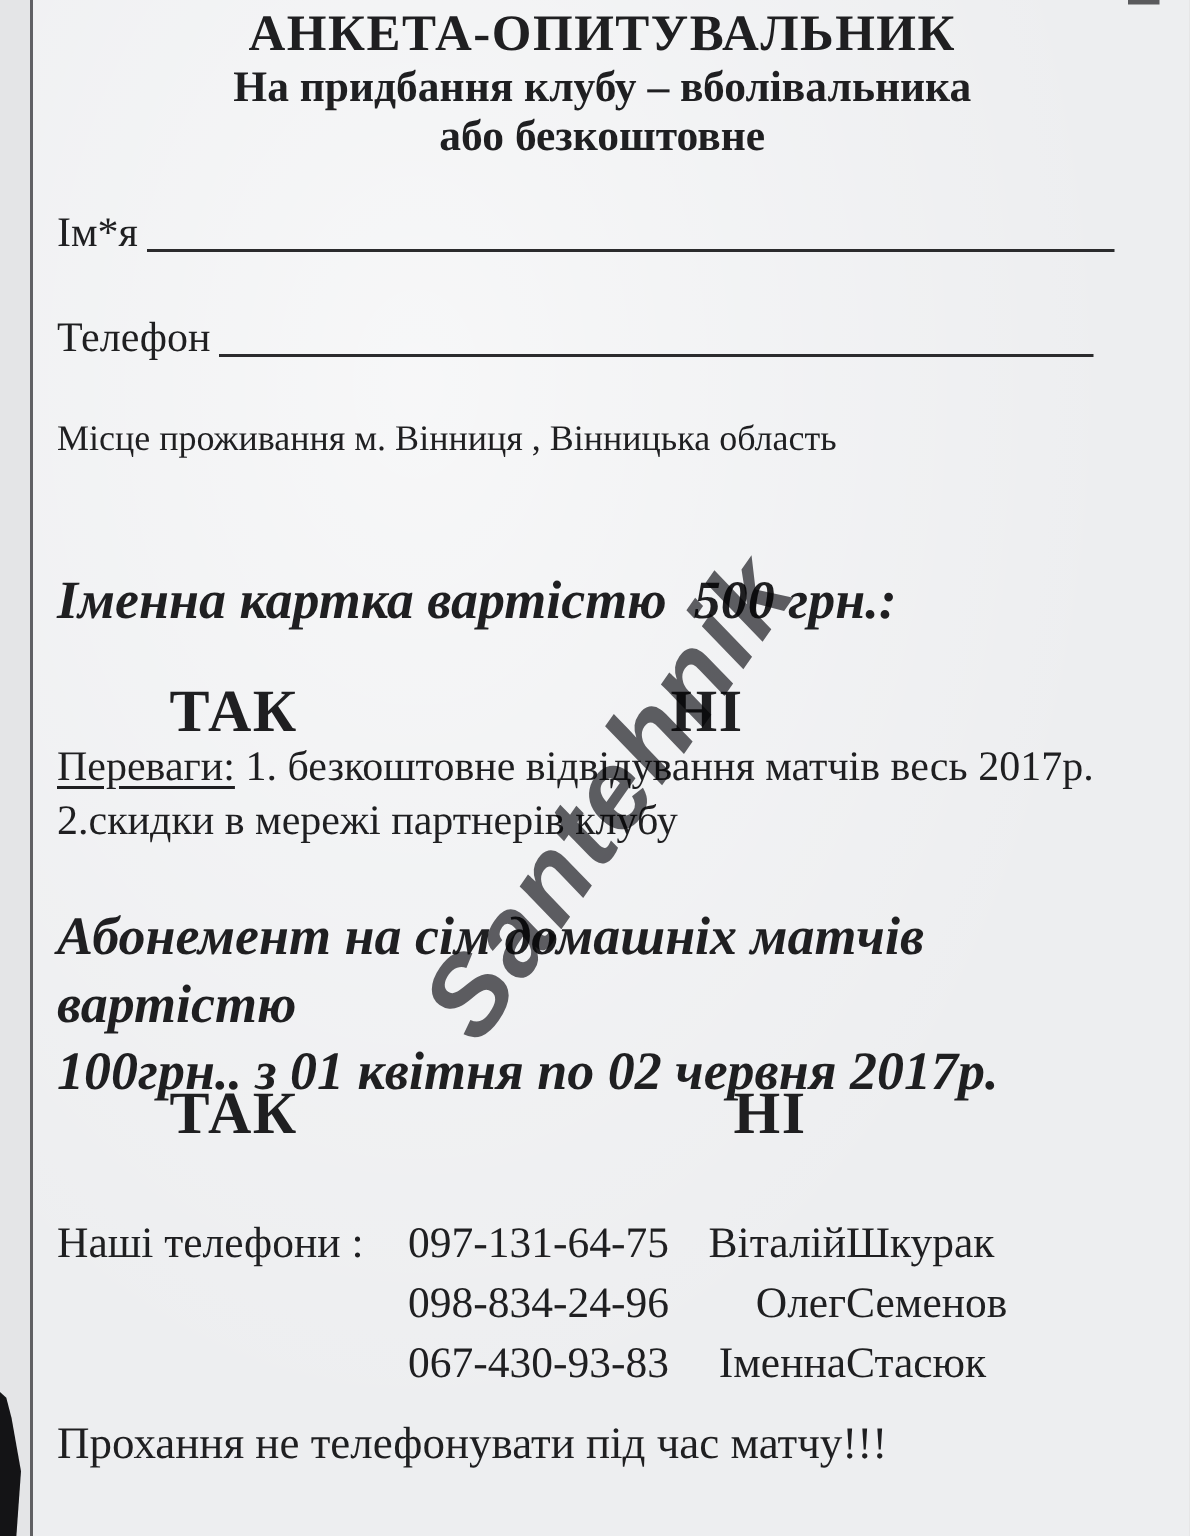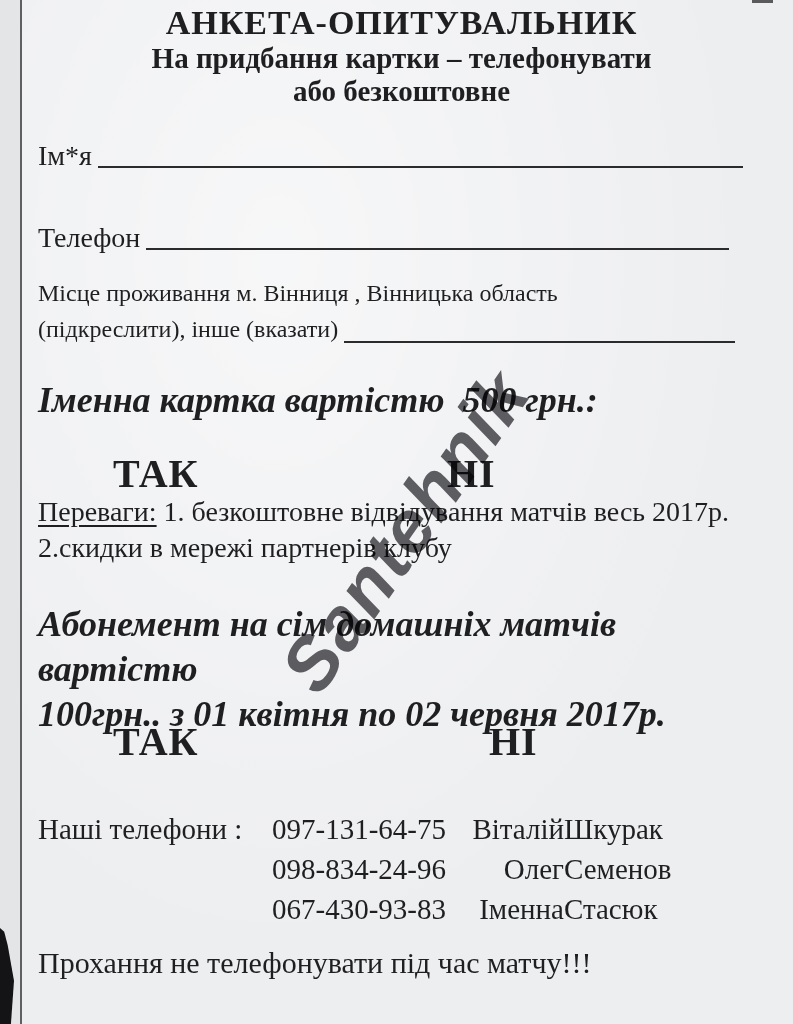--- a/index.html
+++ b/index.html
@@ -63,21 +63,21 @@
     font-size: 28px;
   }
   .field-row .label { white-space: nowrap; }
   .fill-line {
     flex: 1 1 auto;
     border-bottom: 2px solid #2b2b2d;
     margin: 0 0 4px 6px;
     height: 1em;
   }
   .row-name  { top: 138px; right: 50px; }
-  .row-phone { top: 220px; right: 64px; }
+  .row-phone { top: 208px; right: 64px; }
 
   .residence {
     position: absolute; top: 275px; left: 38px; right: 58px;
     font-size: 24px; line-height: 36px;
   }
   .residence-line2 { display: flex; align-items: flex-end; }
 
   .offer-heading {
     position: absolute; left: 38px; right: 20px;
     font-size: 36px; font-weight: 700; font-style: italic;
@@ -125,40 +125,36 @@
 </style>
 </head>
 <body>
 
 <div class="page">
 
   <div class="content">
 
     <div class="header">
       <div class="title">АНКЕТА-ОПИТУВАЛЬНИК</div>
-      <div class="subtitle">На придбання картки – телефонувати</div>
+      <div class="subtitle">На придбання клубу – вболівальника</div>
       <div class="subtitle">або безкоштовне</div>
     </div>
 
     <div class="field-row row-name">
       <span class="label">Ім*я</span>
       <span class="fill-line"></span>
     </div>
 
     <div class="field-row row-phone">
       <span class="label">Телефон</span>
       <span class="fill-line"></span>
     </div>
 
     <div class="residence">
       <div>Місце проживання м. Вінниця , Вінницька область</div>
-      <div class="residence-line2">
-        <span class="label">(підкреслити), інше (вказати)</span>
-        <span class="fill-line"></span>
-      </div>
     </div>
 
     <div class="offer-heading heading-card prewrap">Іменна картка вартістю  500 грн.:</div>
 
     <div class="yesno yesno-1">
       <span class="yes">ТАК</span>
       <span class="no">НІ</span>
     </div>
 
     <div class="benefits">

